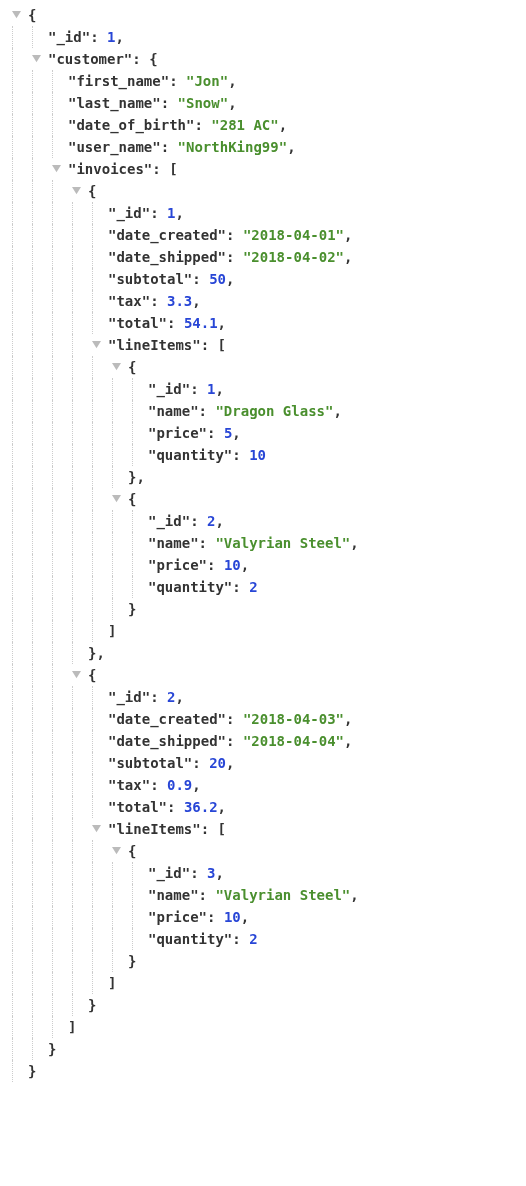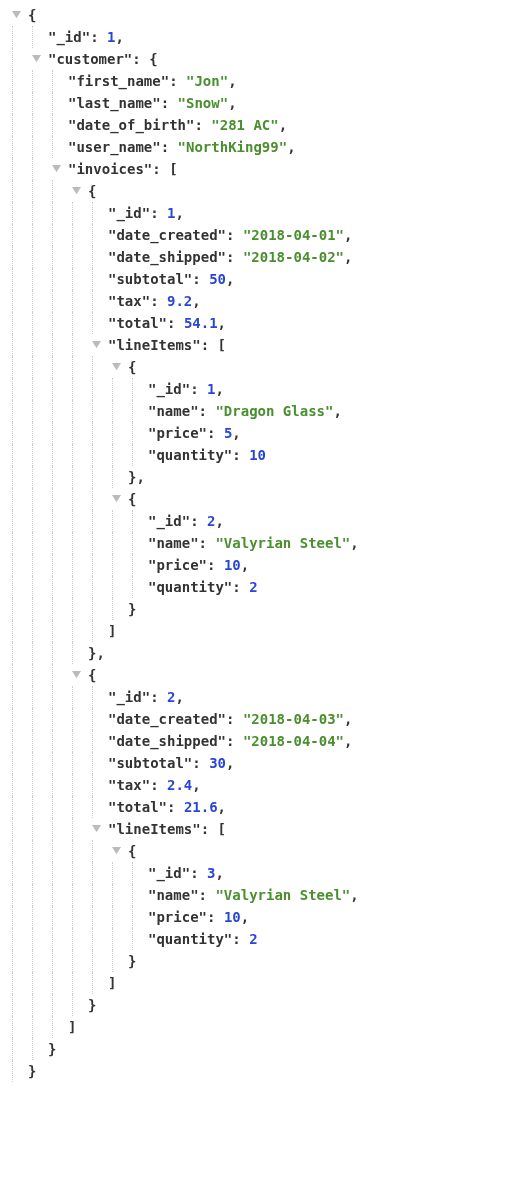--- a/index.html
+++ b/index.html
@@ -56,21 +56,21 @@
     <div class="line"><span class="gutter"><span class="guide"></span><span class="guide"></span><span class="arrow"><svg viewBox="0 0 10 10">
             <path d="M0 0 L10 0 L5 8 Z" fill="currentColor"></path>
           </svg></span></span><span class="key">"invoices"</span><span class="colon">: </span><span class="punct">[</span></div>
     <div class="line"><span class="gutter"><span class="guide"></span><span class="guide"></span><span class="guide"></span><span class="arrow"><svg viewBox="0 0 10 10">
             <path d="M0 0 L10 0 L5 8 Z" fill="currentColor"></path>
           </svg></span></span><span class="punct">{</span></div>
     <div class="line"><span class="gutter"><span class="guide"></span><span class="guide"></span><span class="guide"></span><span class="guide"></span><span class="guide"></span></span><span class="key">"_id"</span><span class="colon">: </span><span class="num">1</span><span class="punct">,</span></div>
     <div class="line"><span class="gutter"><span class="guide"></span><span class="guide"></span><span class="guide"></span><span class="guide"></span><span class="guide"></span></span><span class="key">"date_created"</span><span class="colon">: </span><span class="str">"2018-04-01"</span><span class="punct">,</span></div>
     <div class="line"><span class="gutter"><span class="guide"></span><span class="guide"></span><span class="guide"></span><span class="guide"></span><span class="guide"></span></span><span class="key">"date_shipped"</span><span class="colon">: </span><span class="str">"2018-04-02"</span><span class="punct">,</span></div>
     <div class="line"><span class="gutter"><span class="guide"></span><span class="guide"></span><span class="guide"></span><span class="guide"></span><span class="guide"></span></span><span class="key">"subtotal"</span><span class="colon">: </span><span class="num">50</span><span class="punct">,</span></div>
-    <div class="line"><span class="gutter"><span class="guide"></span><span class="guide"></span><span class="guide"></span><span class="guide"></span><span class="guide"></span></span><span class="key">"tax"</span><span class="colon">: </span><span class="num">9.2</span><span class="punct">,</span></div>
+    <div class="line"><span class="gutter"><span class="guide"></span><span class="guide"></span><span class="guide"></span><span class="guide"></span><span class="guide"></span></span><span class="key">"tax"</span><span class="colon">: </span><span class="num">3.3</span><span class="punct">,</span></div>
     <div class="line"><span class="gutter"><span class="guide"></span><span class="guide"></span><span class="guide"></span><span class="guide"></span><span class="guide"></span></span><span class="key">"total"</span><span class="colon">: </span><span class="num">54.1</span><span class="punct">,</span></div>
     <div class="line"><span class="gutter"><span class="guide"></span><span class="guide"></span><span class="guide"></span><span class="guide"></span><span class="arrow"><svg viewBox="0 0 10 10">
             <path d="M0 0 L10 0 L5 8 Z" fill="currentColor"></path>
           </svg></span></span><span class="key">"lineItems"</span><span class="colon">: </span><span class="punct">[</span></div>
     <div class="line"><span class="gutter"><span class="guide"></span><span class="guide"></span><span class="guide"></span><span class="guide"></span><span class="guide"></span><span class="arrow"><svg viewBox="0 0 10 10">
             <path d="M0 0 L10 0 L5 8 Z" fill="currentColor"></path>
           </svg></span></span><span class="punct">{</span></div>
     <div class="line"><span class="gutter"><span class="guide"></span><span class="guide"></span><span class="guide"></span><span class="guide"></span><span class="guide"></span><span class="guide"></span><span class="guide"></span></span><span class="key">"_id"</span><span class="colon">: </span><span class="num">1</span><span class="punct">,</span></div>
     <div class="line"><span class="gutter"><span class="guide"></span><span class="guide"></span><span class="guide"></span><span class="guide"></span><span class="guide"></span><span class="guide"></span><span class="guide"></span></span><span class="key">"name"</span><span class="colon">: </span><span class="str">"Dragon Glass"</span><span class="punct">,</span></div>
     <div class="line"><span class="gutter"><span class="guide"></span><span class="guide"></span><span class="guide"></span><span class="guide"></span><span class="guide"></span><span class="guide"></span><span class="guide"></span></span><span class="key">"price"</span><span class="colon">: </span><span class="num">5</span><span class="punct">,</span></div>
@@ -85,23 +85,23 @@
     <div class="line"><span class="gutter"><span class="guide"></span><span class="guide"></span><span class="guide"></span><span class="guide"></span><span class="guide"></span><span class="guide"></span><span class="guide"></span></span><span class="key">"quantity"</span><span class="colon">: </span><span class="num">2</span></div>
     <div class="line"><span class="gutter"><span class="guide"></span><span class="guide"></span><span class="guide"></span><span class="guide"></span><span class="guide"></span><span class="guide"></span></span><span class="punct">}</span></div>
     <div class="line"><span class="gutter"><span class="guide"></span><span class="guide"></span><span class="guide"></span><span class="guide"></span><span class="guide"></span></span><span class="punct">]</span></div>
     <div class="line"><span class="gutter"><span class="guide"></span><span class="guide"></span><span class="guide"></span><span class="guide"></span></span><span class="punct">}</span><span class="punct">,</span></div>
     <div class="line"><span class="gutter"><span class="guide"></span><span class="guide"></span><span class="guide"></span><span class="arrow"><svg viewBox="0 0 10 10">
             <path d="M0 0 L10 0 L5 8 Z" fill="currentColor"></path>
           </svg></span></span><span class="punct">{</span></div>
     <div class="line"><span class="gutter"><span class="guide"></span><span class="guide"></span><span class="guide"></span><span class="guide"></span><span class="guide"></span></span><span class="key">"_id"</span><span class="colon">: </span><span class="num">2</span><span class="punct">,</span></div>
     <div class="line"><span class="gutter"><span class="guide"></span><span class="guide"></span><span class="guide"></span><span class="guide"></span><span class="guide"></span></span><span class="key">"date_created"</span><span class="colon">: </span><span class="str">"2018-04-03"</span><span class="punct">,</span></div>
     <div class="line"><span class="gutter"><span class="guide"></span><span class="guide"></span><span class="guide"></span><span class="guide"></span><span class="guide"></span></span><span class="key">"date_shipped"</span><span class="colon">: </span><span class="str">"2018-04-04"</span><span class="punct">,</span></div>
-    <div class="line"><span class="gutter"><span class="guide"></span><span class="guide"></span><span class="guide"></span><span class="guide"></span><span class="guide"></span></span><span class="key">"subtotal"</span><span class="colon">: </span><span class="num">30</span><span class="punct">,</span></div>
-    <div class="line"><span class="gutter"><span class="guide"></span><span class="guide"></span><span class="guide"></span><span class="guide"></span><span class="guide"></span></span><span class="key">"tax"</span><span class="colon">: </span><span class="num">2.4</span><span class="punct">,</span></div>
-    <div class="line"><span class="gutter"><span class="guide"></span><span class="guide"></span><span class="guide"></span><span class="guide"></span><span class="guide"></span></span><span class="key">"total"</span><span class="colon">: </span><span class="num">21.6</span><span class="punct">,</span></div>
+    <div class="line"><span class="gutter"><span class="guide"></span><span class="guide"></span><span class="guide"></span><span class="guide"></span><span class="guide"></span></span><span class="key">"subtotal"</span><span class="colon">: </span><span class="num">20</span><span class="punct">,</span></div>
+    <div class="line"><span class="gutter"><span class="guide"></span><span class="guide"></span><span class="guide"></span><span class="guide"></span><span class="guide"></span></span><span class="key">"tax"</span><span class="colon">: </span><span class="num">0.9</span><span class="punct">,</span></div>
+    <div class="line"><span class="gutter"><span class="guide"></span><span class="guide"></span><span class="guide"></span><span class="guide"></span><span class="guide"></span></span><span class="key">"total"</span><span class="colon">: </span><span class="num">36.2</span><span class="punct">,</span></div>
     <div class="line"><span class="gutter"><span class="guide"></span><span class="guide"></span><span class="guide"></span><span class="guide"></span><span class="arrow"><svg viewBox="0 0 10 10">
             <path d="M0 0 L10 0 L5 8 Z" fill="currentColor"></path>
           </svg></span></span><span class="key">"lineItems"</span><span class="colon">: </span><span class="punct">[</span></div>
     <div class="line"><span class="gutter"><span class="guide"></span><span class="guide"></span><span class="guide"></span><span class="guide"></span><span class="guide"></span><span class="arrow"><svg viewBox="0 0 10 10">
             <path d="M0 0 L10 0 L5 8 Z" fill="currentColor"></path>
           </svg></span></span><span class="punct">{</span></div>
     <div class="line"><span class="gutter"><span class="guide"></span><span class="guide"></span><span class="guide"></span><span class="guide"></span><span class="guide"></span><span class="guide"></span><span class="guide"></span></span><span class="key">"_id"</span><span class="colon">: </span><span class="num">3</span><span class="punct">,</span></div>
     <div class="line"><span class="gutter"><span class="guide"></span><span class="guide"></span><span class="guide"></span><span class="guide"></span><span class="guide"></span><span class="guide"></span><span class="guide"></span></span><span class="key">"name"</span><span class="colon">: </span><span class="str">"Valyrian Steel"</span><span class="punct">,</span></div>
     <div class="line"><span class="gutter"><span class="guide"></span><span class="guide"></span><span class="guide"></span><span class="guide"></span><span class="guide"></span><span class="guide"></span><span class="guide"></span></span><span class="key">"price"</span><span class="colon">: </span><span class="num">10</span><span class="punct">,</span></div>
     <div class="line"><span class="gutter"><span class="guide"></span><span class="guide"></span><span class="guide"></span><span class="guide"></span><span class="guide"></span><span class="guide"></span><span class="guide"></span></span><span class="key">"quantity"</span><span class="colon">: </span><span class="num">2</span></div>

